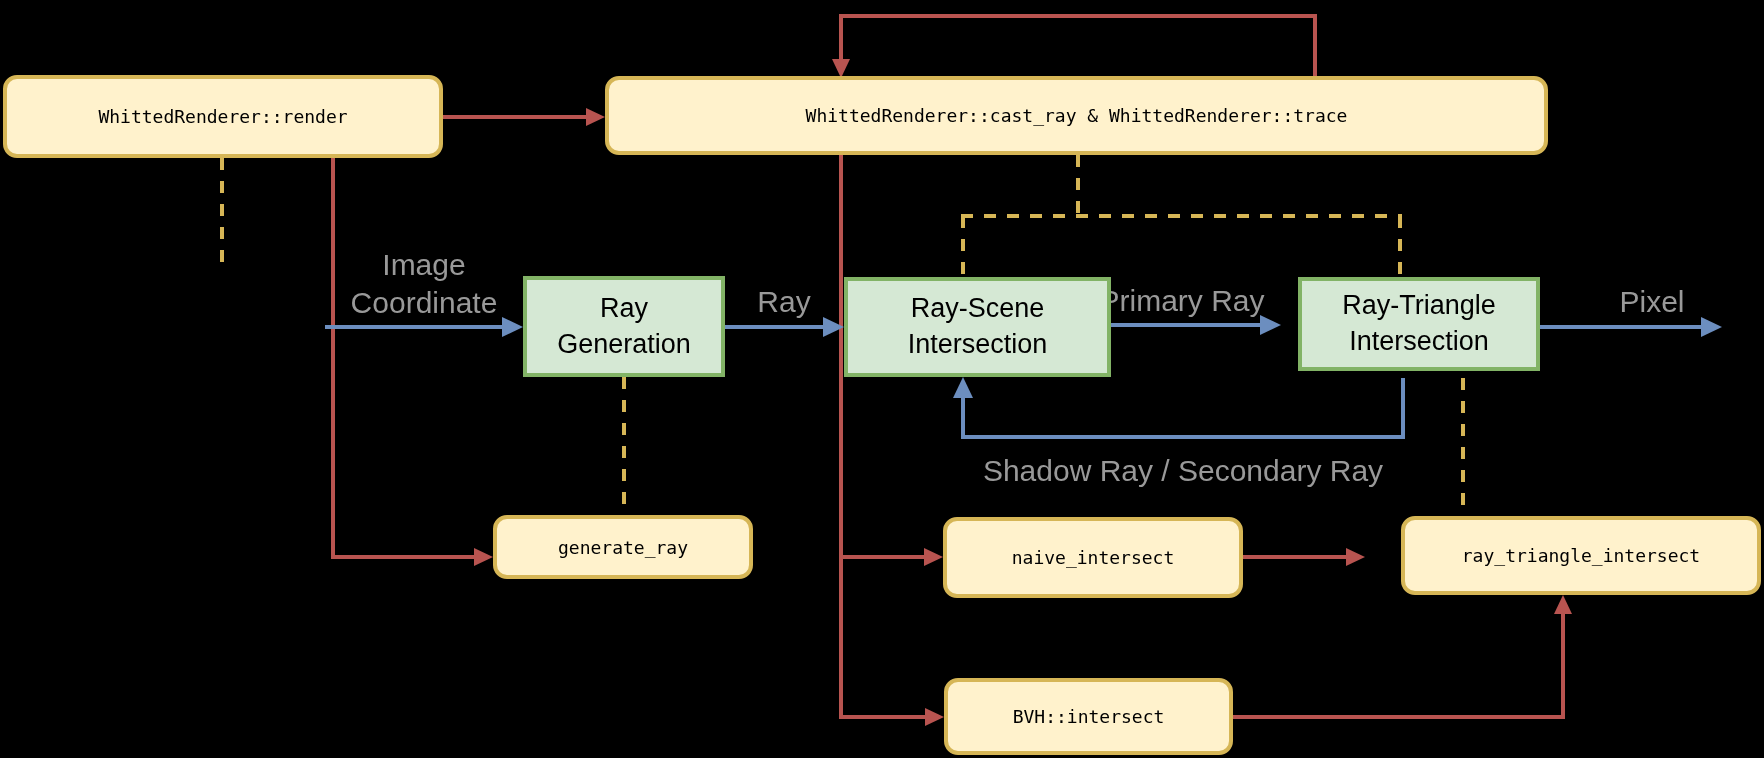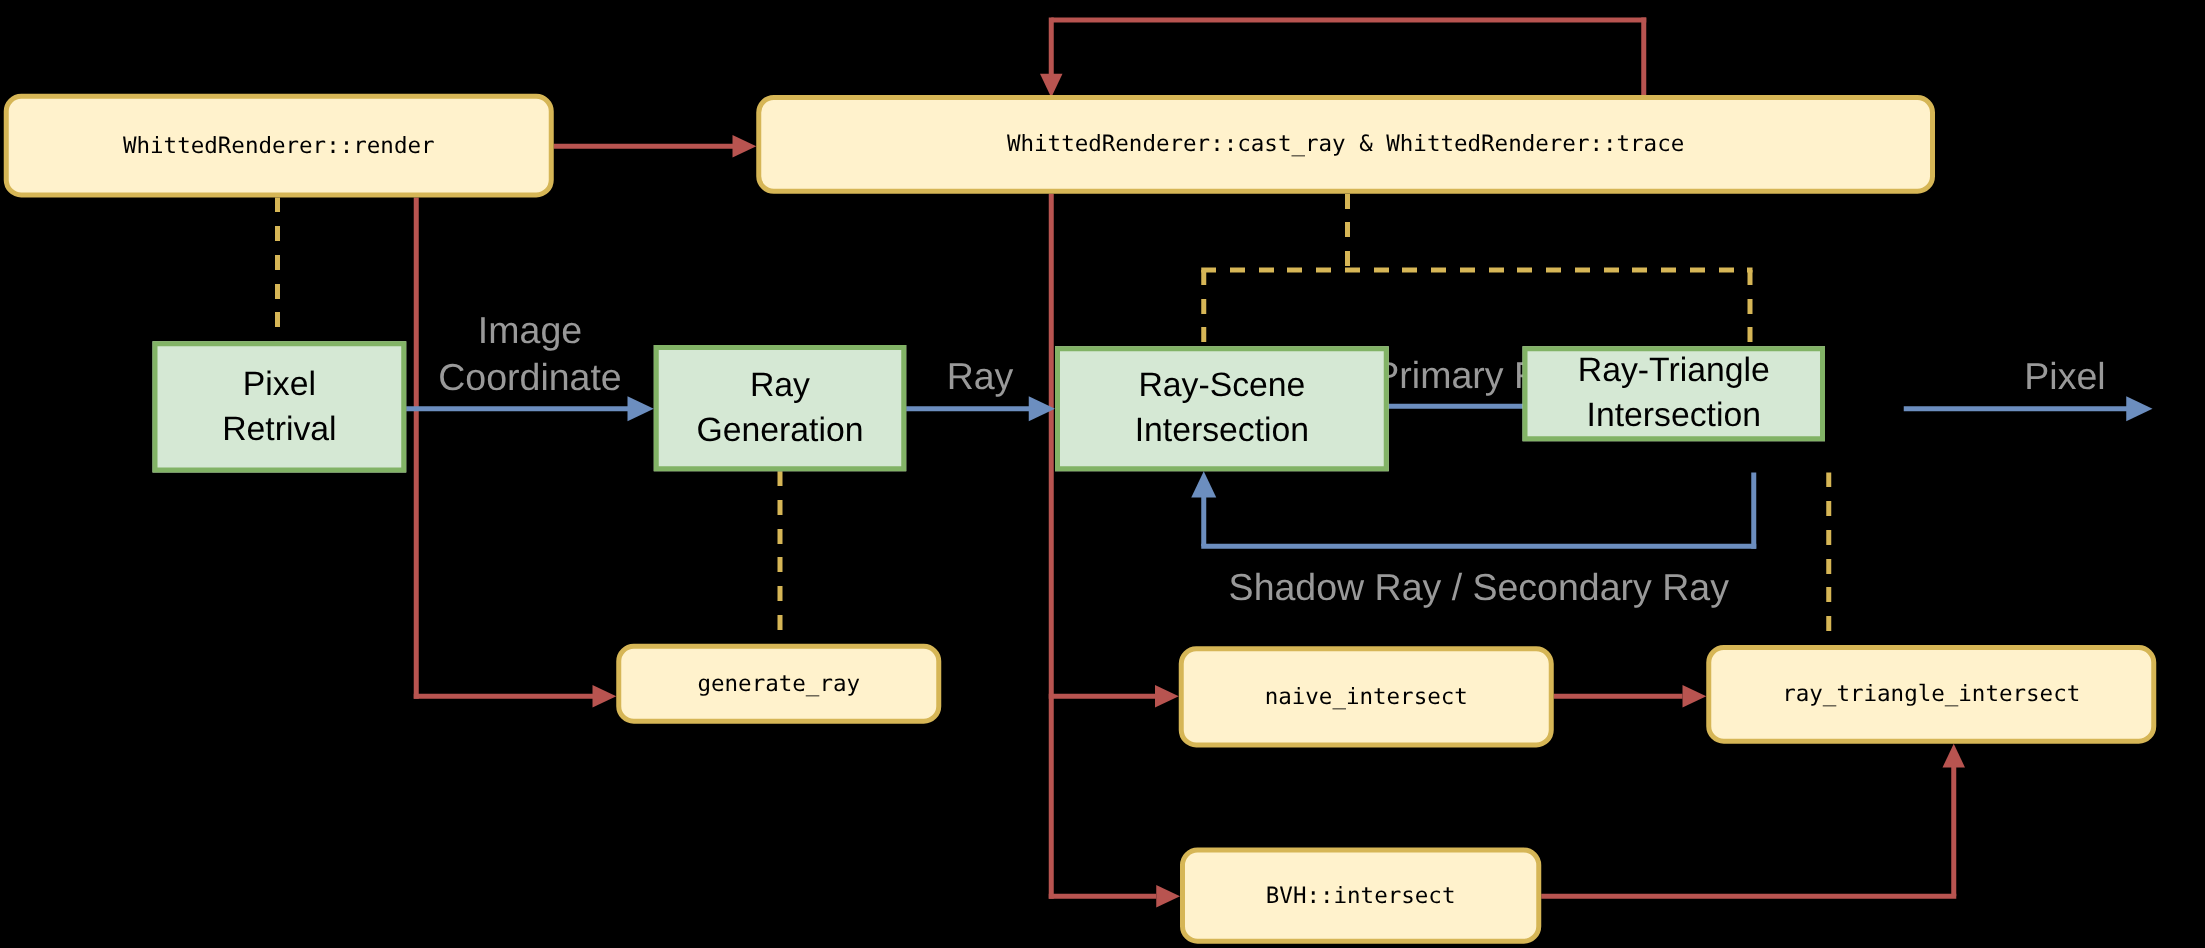--- a/index.html
+++ b/index.html
@@ -113,33 +113,30 @@
   </div>
   <div class="fn" style="left:605px;top:76px;width:943px;height:79px;">
     <span>WhittedRenderer::cast_ray &amp; WhittedRenderer::trace</span>
   </div>
   <div class="fn" style="left:493px;top:515px;width:260px;height:64px;">
     <span>generate_ray</span>
   </div>
   <div class="fn" style="left:943px;top:517px;width:300px;height:81px;">
     <span>naive_intersect</span>
   </div>
-  <div class="fn" style="left:1365px;top:516px;width:360px;height:79px;">
+  <div class="fn" style="left:1401px;top:516px;width:360px;height:79px;">
     <span>ray_triangle_intersect</span>
   </div>
   <div class="fn" style="left:944px;top:678px;width:289px;height:77px;">
     <span>BVH::intersect</span>
   </div>
 
-  <div class="stage" style="left:122px;top:273px;width:203px;height:105px;">
-    <span style="max-width:130px;">Pixel Retrival</span>
-  </div>
   <div class="stage" style="left:523px;top:276px;width:202px;height:101px;">
     <span style="max-width:160px;">Ray Generation</span>
   </div>
   <div class="stage" style="left:844px;top:277px;width:267px;height:100px;">
     <span style="max-width:170px;">Ray-Scene Intersection</span>
   </div>
-  <div class="stage" style="left:1218px;top:277px;width:242px;height:76px;">
+  <div class="stage" style="left:1298px;top:277px;width:242px;height:94px;">
     <span style="max-width:185px;">Ray-Triangle Intersection</span>
   </div>
 
 </div>
 
 </body></html>

